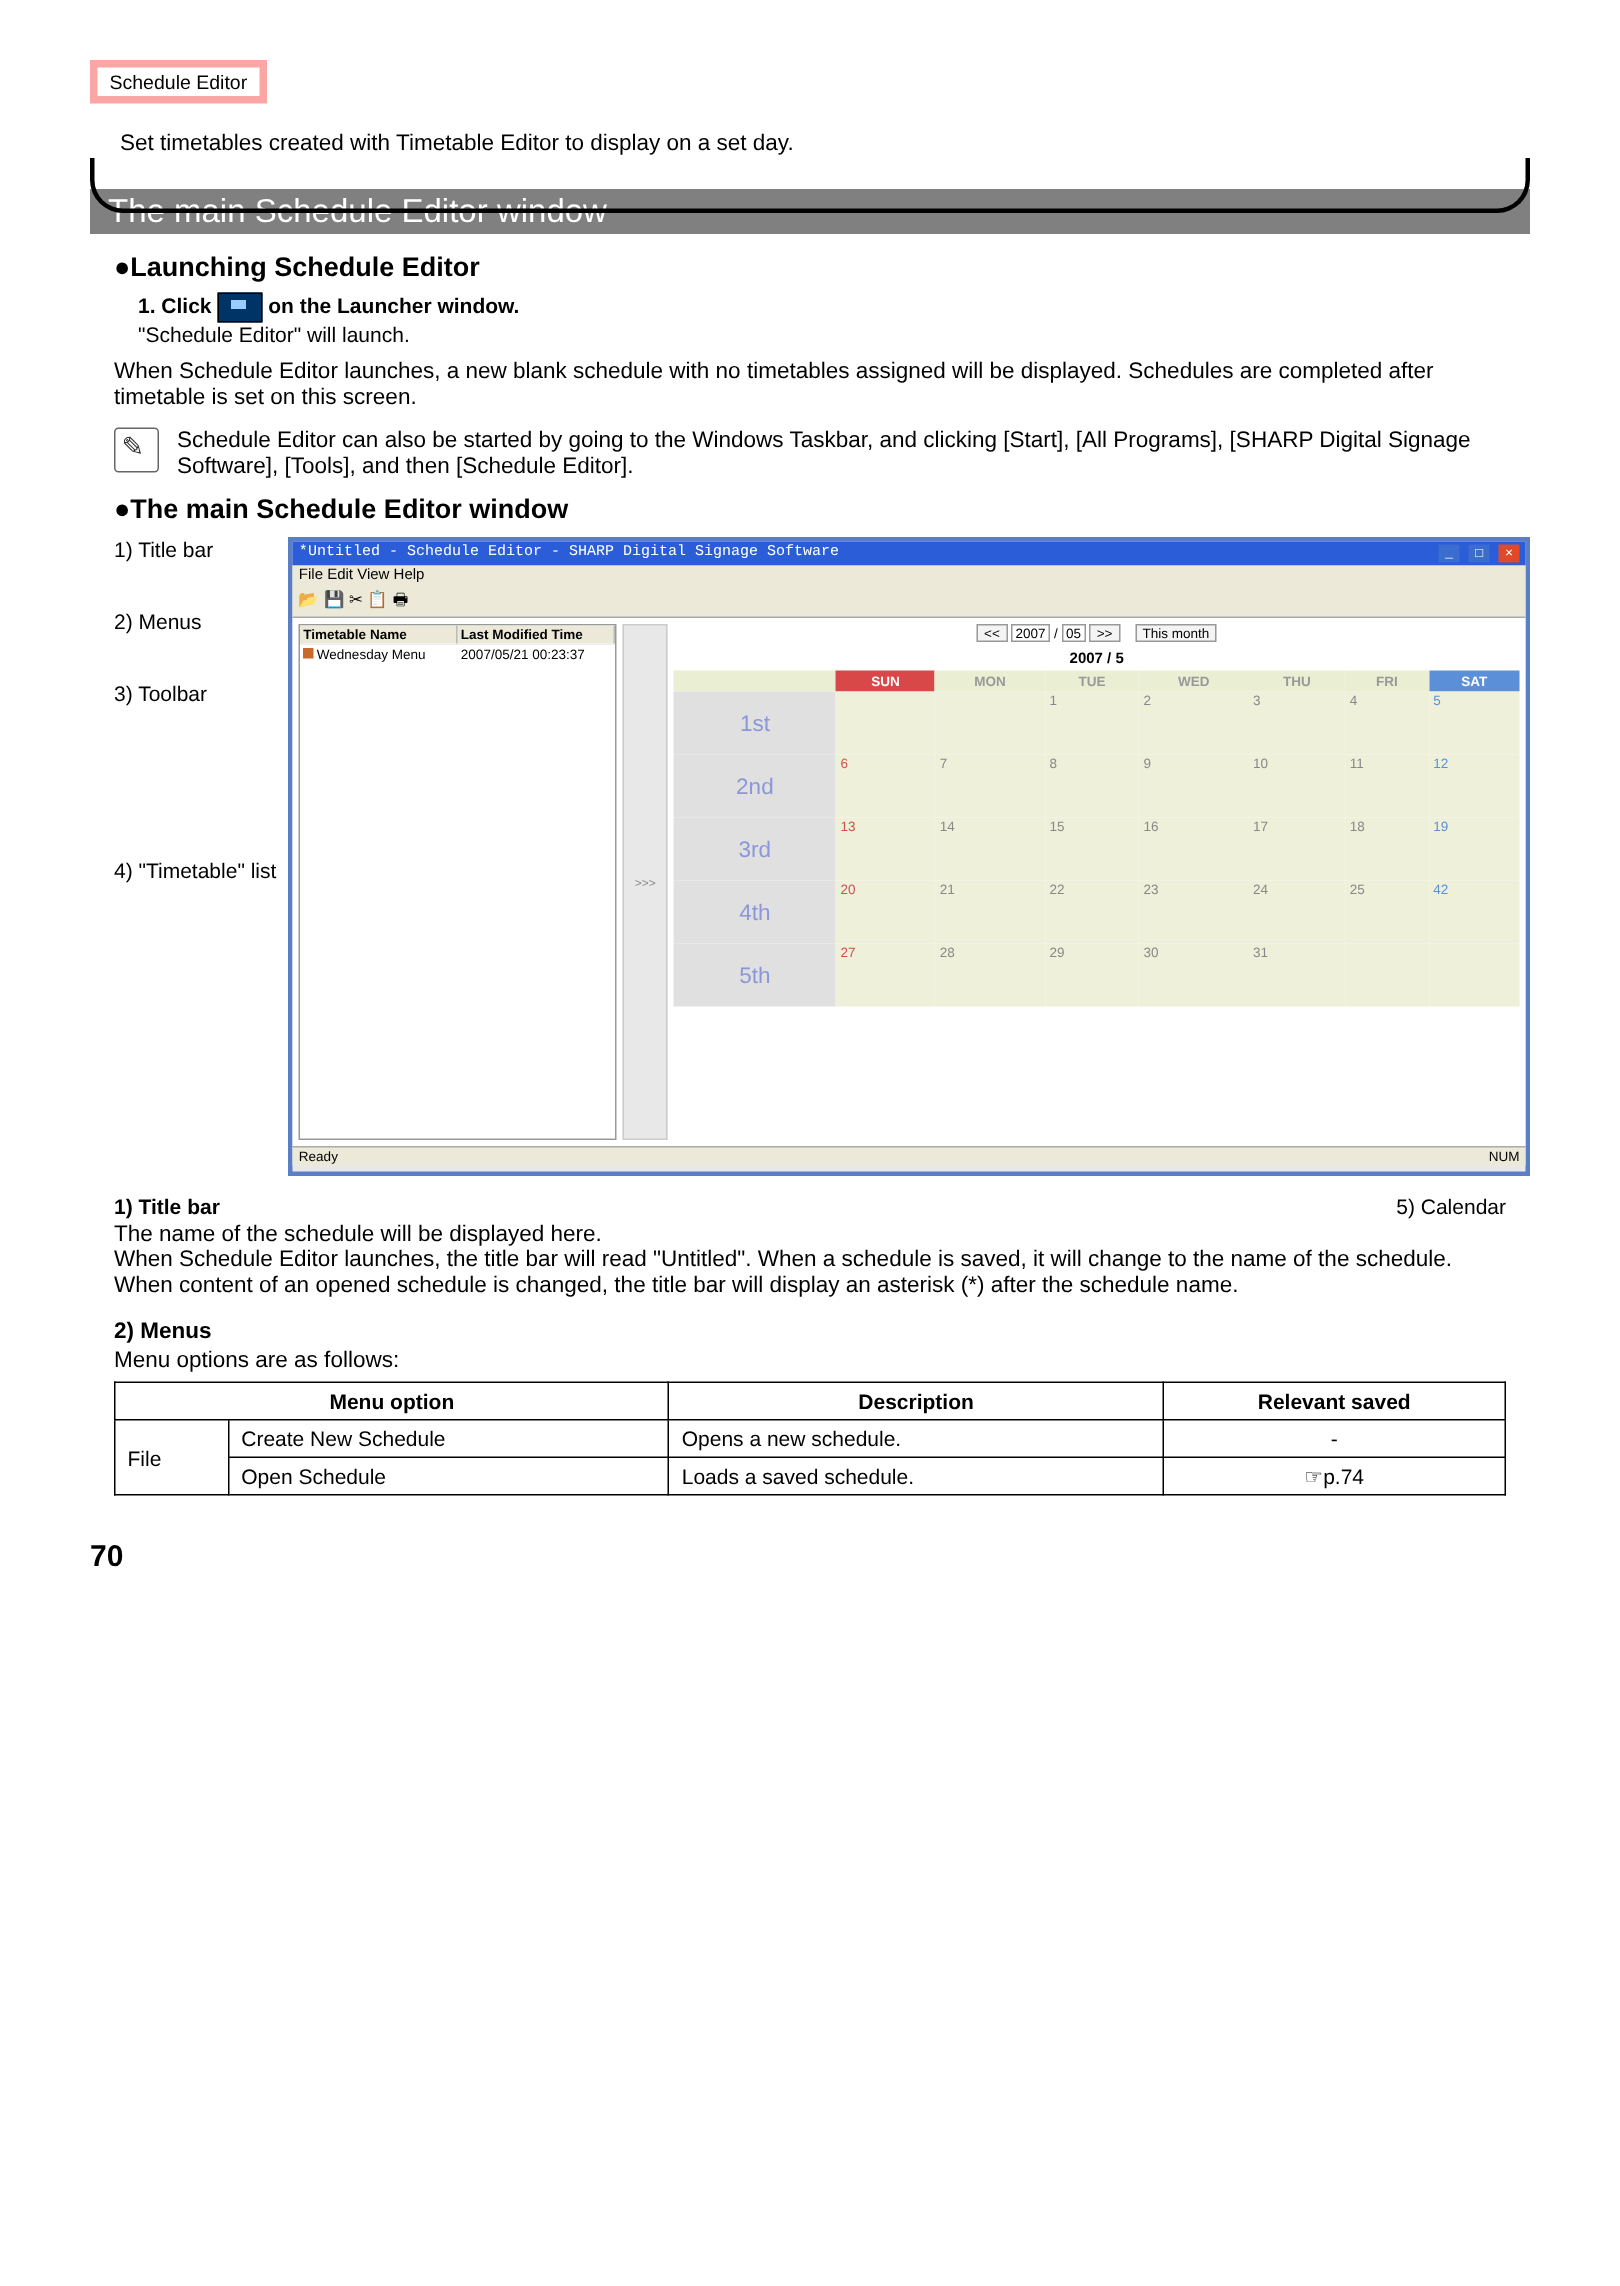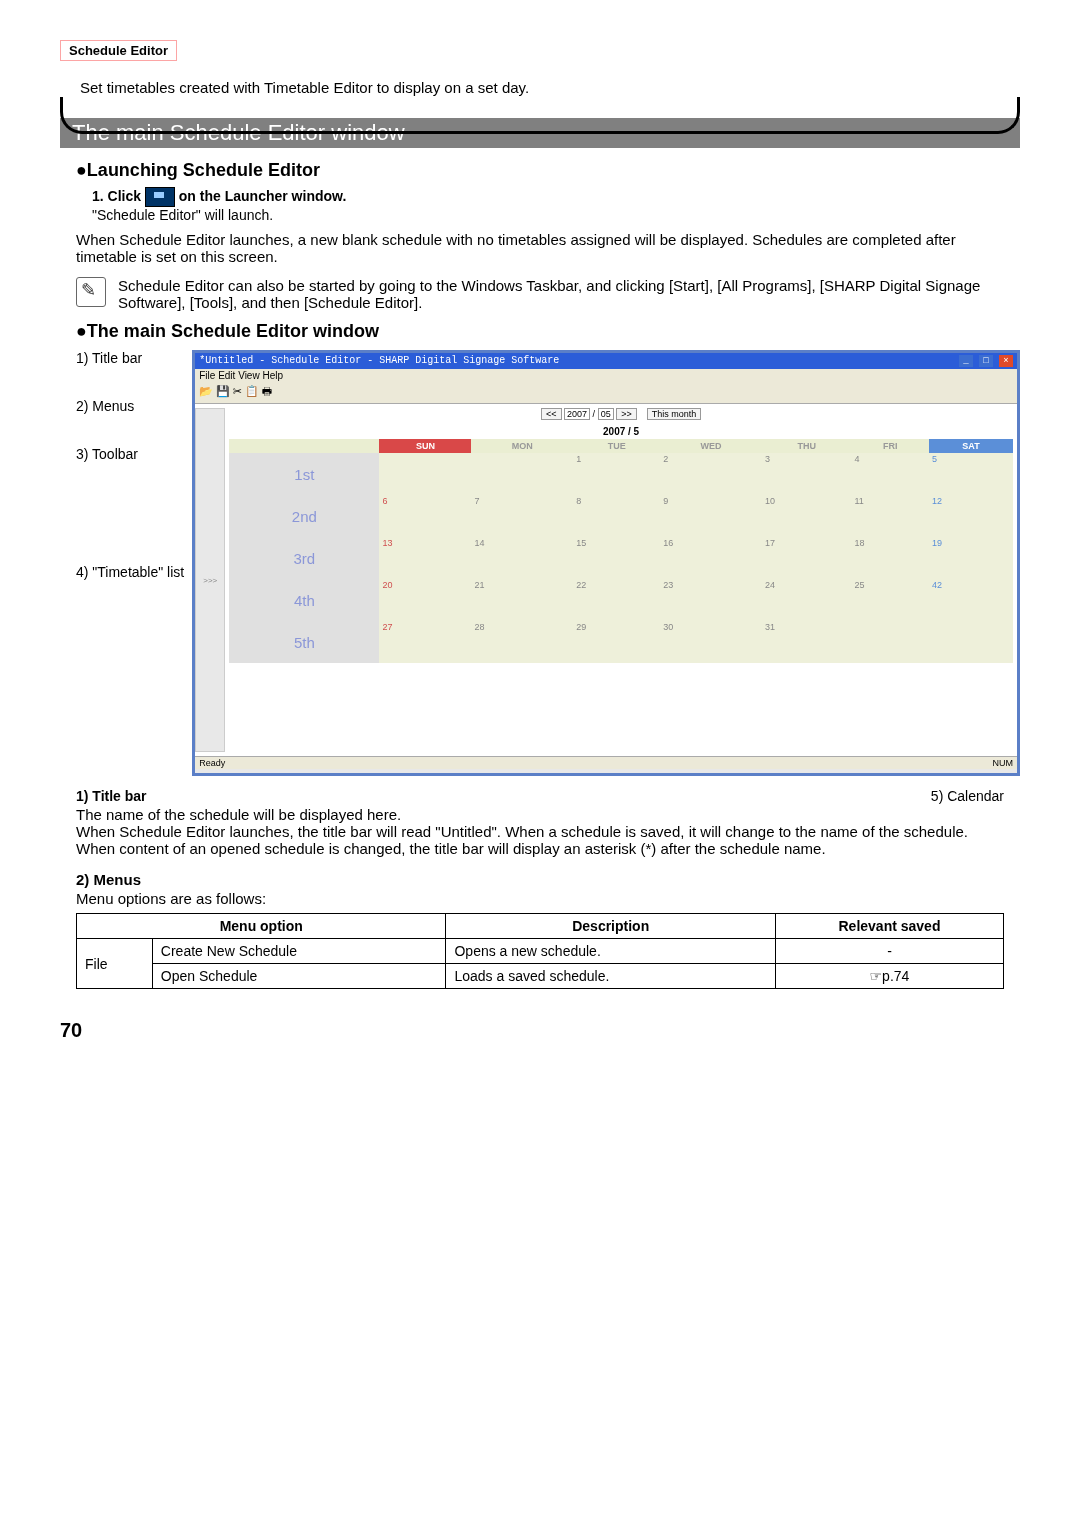--- a/index.html
+++ b/index.html
@@ -1,16 +1,16 @@
 <!DOCTYPE html>
 <html><head>
 <meta charset="utf-8">
 <style>
   body { font-family: Arial, sans-serif; margin:0; padding:40px 60px; background:#fff; font-size:14px; color:#000; }
-  .header-box { border:1px solid #fca5a5; display:inline-block; padding:2px 8px; font-weight:bold; font-size:13px; margin-bottom:4px;}
+  .header-box { border:5px solid #fca5a5; display:inline-block; padding:2px 8px; font-weight:normal; font-size:13px; margin-bottom:4px;}
   .tbox{position:relative;margin-bottom:14px;}
   .tbox .line1{position:absolute;left:0;right:0;top:32px;height:34px;border:3px solid #000;border-top:none;border-radius:0 0 22px 22px;}
   .tbox h1{position:relative;background:#fff;display:inline-block;padding:0 6px;margin:0 10px;font-family:Impact,"Arial Black",sans-serif;font-size:42px;}
   .intro { margin-left:20px;font-size:15px;}
   .section-bar { background:#808080; color:#fff; font-family:"Arial Black",sans-serif; font-size:22px; padding:2px 12px; margin:22px 0 12px;}
   .sub{font-weight:bold;font-size:18px;margin:10px 0 6px 16px;}
   .step{margin-left:32px;font-size:14px;}
   .step b{font-weight:bold;}
   .launcher-icon{display:inline-block;width:28px;height:18px;background:#003366;vertical-align:middle;border:1px solid #000;position:relative;}
   .launcher-icon:after{content:"";position:absolute;left:8px;top:4px;width:10px;height:6px;background:#9cf;}
@@ -104,20 +104,30 @@
       <span><span>*</span><span>Untitled - Schedule Editor - SHARP Digital Signage Software</span></span>
       <span class="scr-winbtns">
         <span class="min">_</span>
         <span class="max">□</span>
         <span class="close">×</span>
       </span>
     </div>
     <div class="scr-menu">File   Edit   View   Help</div>
     <div class="scr-toolbar">📂 💾  ✂ 📋 🖶</div>
     <div class="scr-body">
+      <div class="scr-left">
+        <div class="scr-left-head">
+          <div>Timetable Name</div>
+          <div>Last Modified Time</div>
+        </div>
+        <div class="scr-left-row">
+          <div><span class="sq"></span><span>Wednesday Menu</span></div>
+          <div>2007/05/21 00:23:37</div>
+        </div>
+      </div>
       <div class="scr-mid">&gt;&gt;&gt;</div>
       <div class="scr-right">
         <div class="nav-row">
           <span class="btn">&lt;&lt;</span>
           <span class="sel">2007</span>
           <span>/</span>
           <span class="sel">05</span>
           <span class="btn">&gt;&gt;</span>
           &nbsp;&nbsp;
           <span class="btn">This month</span>

